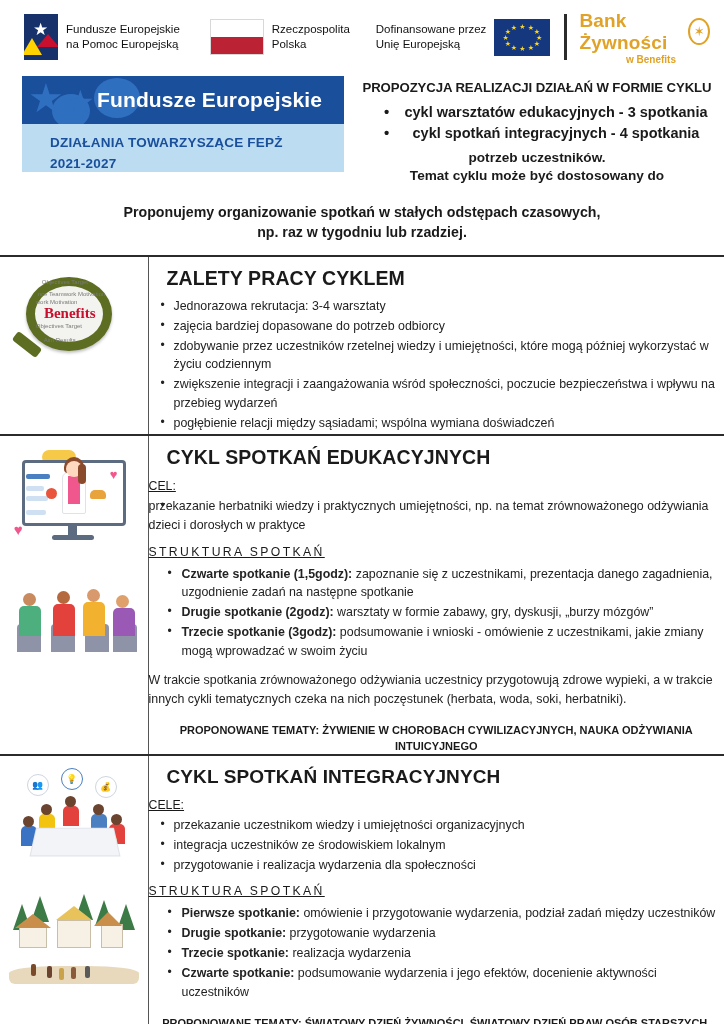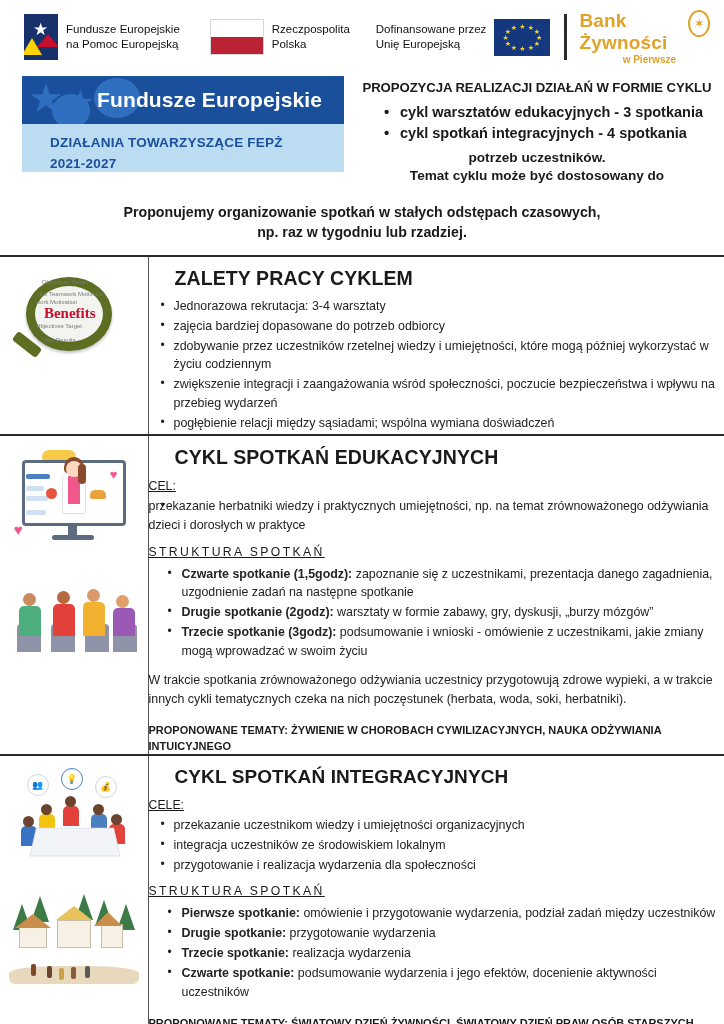--- a/index.html
+++ b/index.html
@@ -54,21 +54,21 @@
   .eu-flag .ring { position:absolute; inset:0; }
   .eu-star {
     position:absolute; color:#ffd617; font-size: 7px; line-height:1;
     transform: translate(-50%, -50%);
   }
   .divider-bar {
     width: 3px; height: 46px; background: #2b2b2b; margin: 0 12px 0 14px;
     flex: 0 0 auto;
   }
   .bank-logo { display:flex; flex-direction:column; align-items:flex-start; }
-  .bank-row { display:flex; align-items:flex-start; }
+  .bank-row { display:flex; align-items:center; }
   .bank-name {
     color:#e0a227; font-size: 19px; font-weight: 700; letter-spacing:.2px;
     font-family:"Liberation Sans", sans-serif;
   }
   .bank-sub { color:#e0a227; font-size: 10px; font-weight:700; align-self:flex-end; margin-right:34px;}
   .bank-emblem {
     width: 27px; height: 27px; border-radius: 50%; border: 2px solid #e0a227;
     display:flex; align-items:center; justify-content:center;
     color:#e0a227; font-size: 13px; line-height:1;
   }
@@ -102,21 +102,21 @@
     color:#1a4f9c; font-size: 13.5px; font-weight:700; padding: 9px 0 0 28px;
     line-height: 1.55; letter-spacing:.2px;
   }
   .proposal {
     flex: 1 1 auto; padding-top: 4px; padding-left: 12px;
     text-align: center;
   }
   .proposal-title {
     font-size: 13.2px; font-weight: 700; letter-spacing:-0.1px; margin-bottom: 7px;
   }
-  .proposal-list { list-style: none; margin: 0; padding: 0 0 0 22px; text-align:left; }
+  .proposal-list { list-style: none; margin: 0; padding: 0 0 0 22px; text-align:center; }
   .proposal-list li {
     font-size: 14.5px; font-weight: 700; line-height: 1.45; position: relative;
     padding-left: 16px;
   }
   .proposal-list li::before {
     content:"•"; position:absolute; left: 0; top: -1px; font-size: 15px;
   }
   .proposal-note {
     font-size: 13.6px; font-weight: 700; line-height: 1.35; margin-top: 5px;
   }
@@ -130,21 +130,21 @@
   
   .doc-table { width: 724px; border-collapse: collapse; table-layout: fixed; }
   .doc-table td { vertical-align: top; padding: 0; }
   .col-img { width: 148px; border-right: 1.2px solid #555; }
   .col-body { width: 576px; padding: 6px 14px 8px 16px; }
   .sec-row td { border-top: 2.2px solid #2b2b2b; }
   .sec-row.first td { border-top: 2.5px solid #2b2b2b; }
 
   .sec-title {
     font-size: 19.5px; font-weight: 700; letter-spacing: .1px;
-    margin: 10px 0 7px 26px;
+    margin: 10px 0 7px 18px;
   }
   .sec-title.small { font-size: 19px; }
   .lbl-underline {
     text-decoration: underline; font-size: 12.3px; margin: 2px 0 2px 0;
     display:inline-block;
   }
   .spaced {
     letter-spacing: 2.4px; text-decoration: underline; font-size: 12.2px;
     display:inline-block; margin: 9px 0 4px 0;
   }
@@ -156,21 +156,21 @@
   ul.bl > li::before {
     content:"•"; position: absolute; left: 4px; top: -1px; font-size: 12px;
   }
   ul.bl.ind > li { padding-left: 25px; }
   ul.bl.ind > li::before { left: 12px; }
   ul.bl.ind2 > li { padding-left: 33px; }
   ul.bl.ind2 > li::before { left: 19px; }
   .hang { padding-left: 0 !important; }
   .flow { font-size: 12.4px; line-height: 1.55; margin: 10px 0 0 0; color:#232323; }
   .topics {
-    font-size: 11px; font-weight: 700; line-height: 1.4; margin-top: 14px; color:#1a1a1a;
+    font-size: 11px; font-weight: 700; line-height: 1.4; margin-top: 14px; color:#1a1a1a;text-align:center;
   }
   .bold { font-weight: 700; }
 
   
   .ill { position: relative; margin: 8px auto; display:block; }
 
   .ill-benefits { width: 132px; height: 104px; }
   .mag-lens {
     position:absolute; left: 18px; top: 12px; width: 86px; height: 74px;
     border-radius: 50%; border: 9px solid #5d6d21;
@@ -306,21 +306,21 @@
       </div>
     </div>
 
     <div class="divider-bar"></div>
 
     <div class="bank-logo">
       <div class="bank-row">
         <span class="bank-name">Bank Żywności</span>
         <span class="bank-emblem">✶</span>
       </div>
-      <span class="bank-sub">w Pierwsze</span>
+      <span class="bank-sub">w Benefits</span>
     </div>
   </div>
 
   <div class="header-row">
 
     <div class="fe-banner">
       <div class="fe-banner-top">
         <span class="fe-bubble fb1"></span>
         <span class="fe-bubble fb2"></span>
         <span class="bigstar bs1">★</span>

